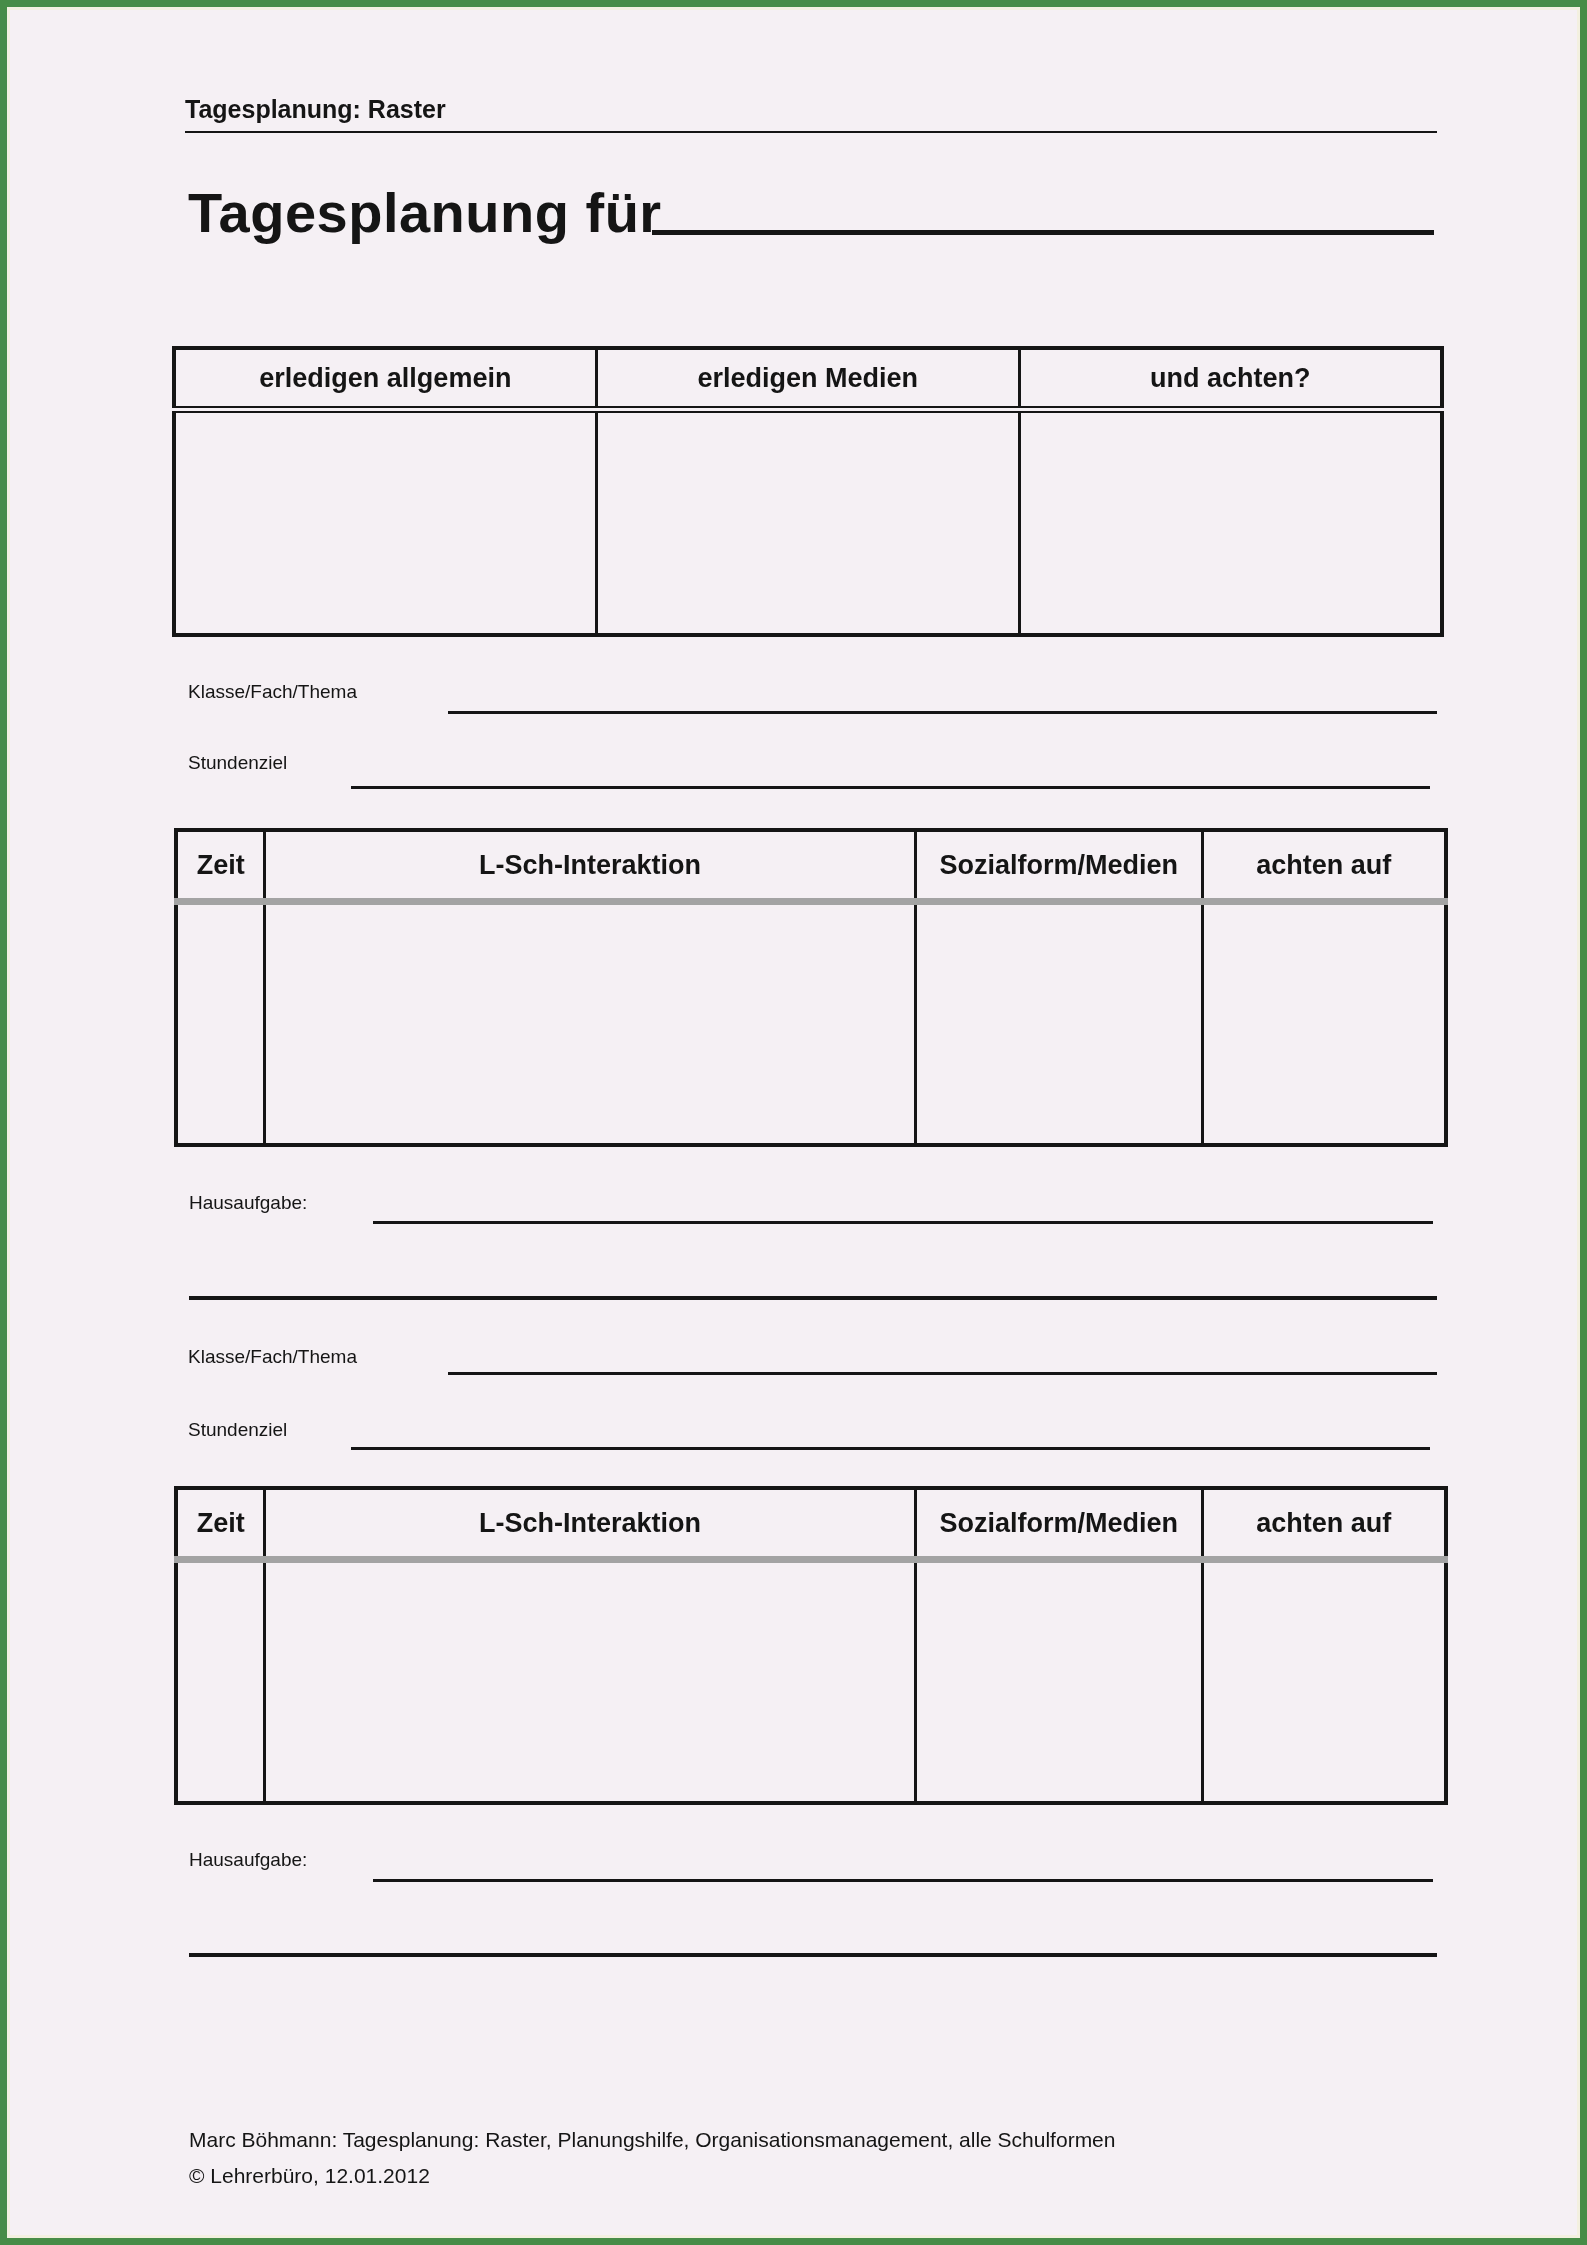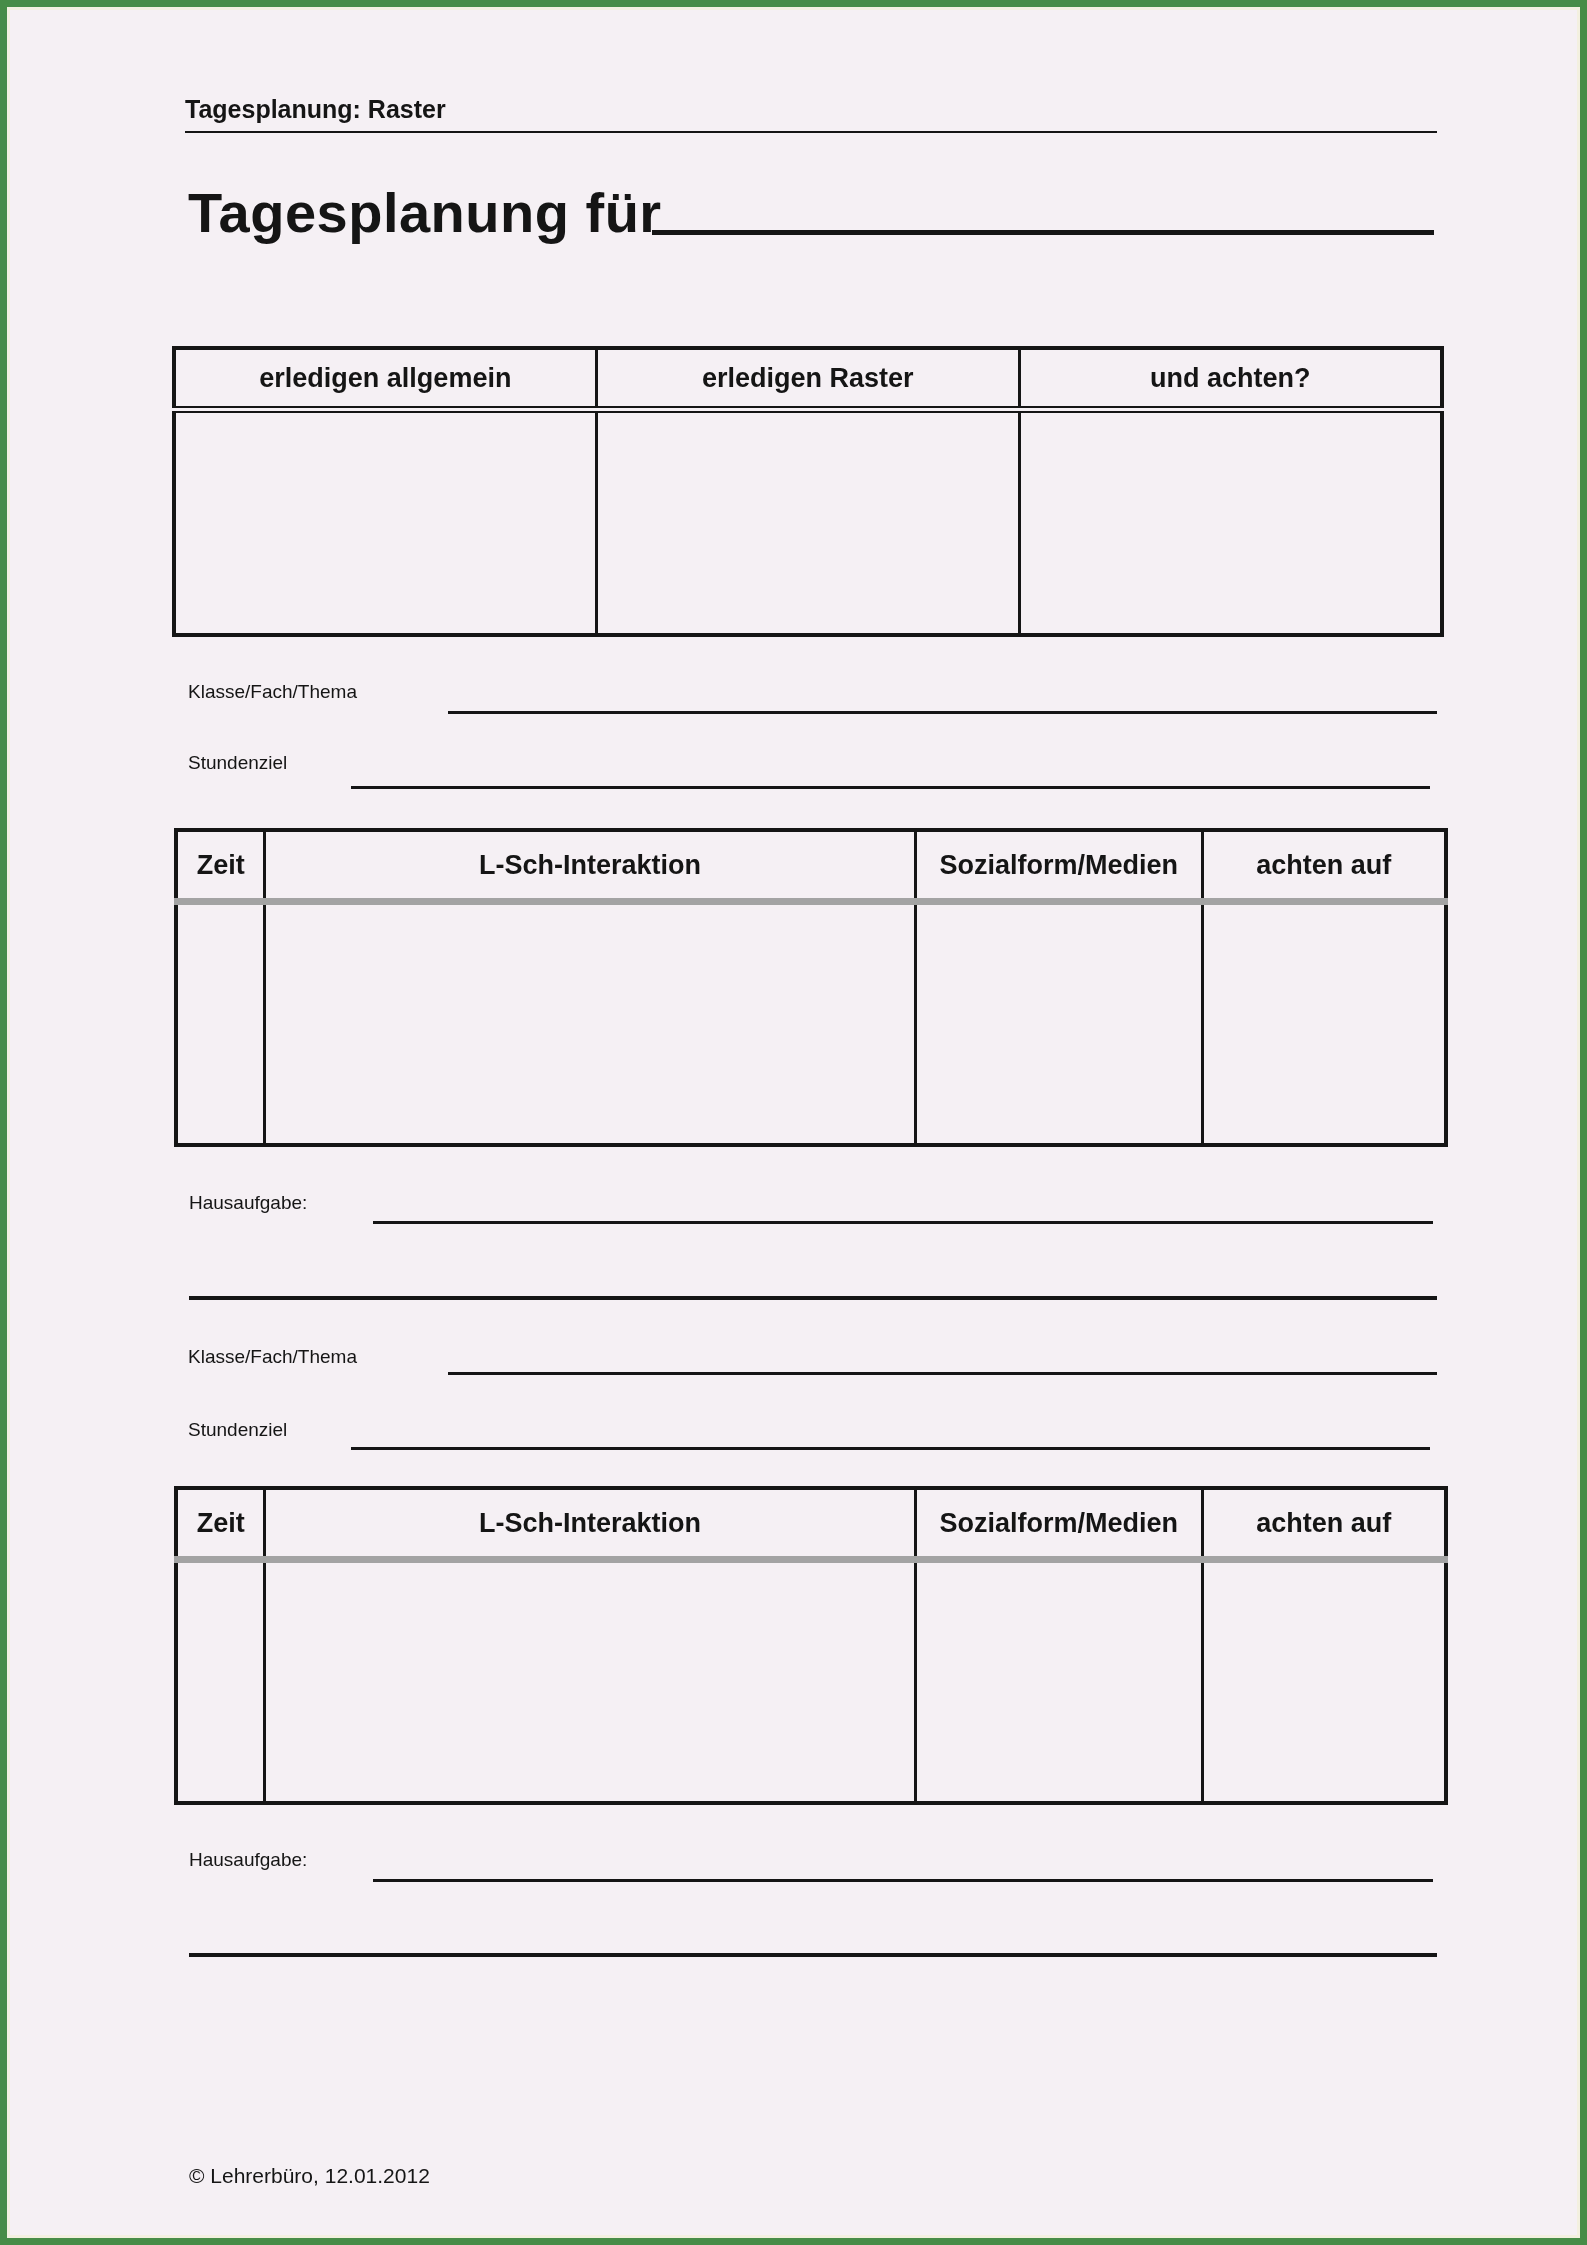--- a/index.html
+++ b/index.html
@@ -94,21 +94,21 @@
 
   <table class="tbl todo">
     <colgroup>
         <col style="width:33.3%">
         <col style="width:33.35%">
         <col style="width:33.35%">
       </colgroup>
     <thead>
       <tr>
         <th>erledigen allgemein</th>
-        <th>erledigen Raster</th>
+        <th>erledigen Medien</th>
         <th>und achten?</th>
       </tr>
     </thead>
     <tbody>
       <tr>
         <td></td>
         <td></td>
         <td></td>
       </tr>
     </tbody>
@@ -177,15 +177,16 @@
         <td></td>
         <td></td>
       </tr>
     </tbody>
   </table>
 
   <div class="label lbl-hausaufgabe-2">Hausaufgabe:</div>
   <div class="rule line-hausaufgabe-2"></div>
   <div class="rule line-extra-2"></div>
 
+  <div class="footer-line footer-credit">Marc Böhmann: Tagesplanung: Raster, Planungshilfe, Organisationsmanagement, alle Schulformen</div>
   <div class="footer-line footer-copyright">© Lehrerbüro, 12.01.2012</div>
 
 </div>
 
 </body></html>

